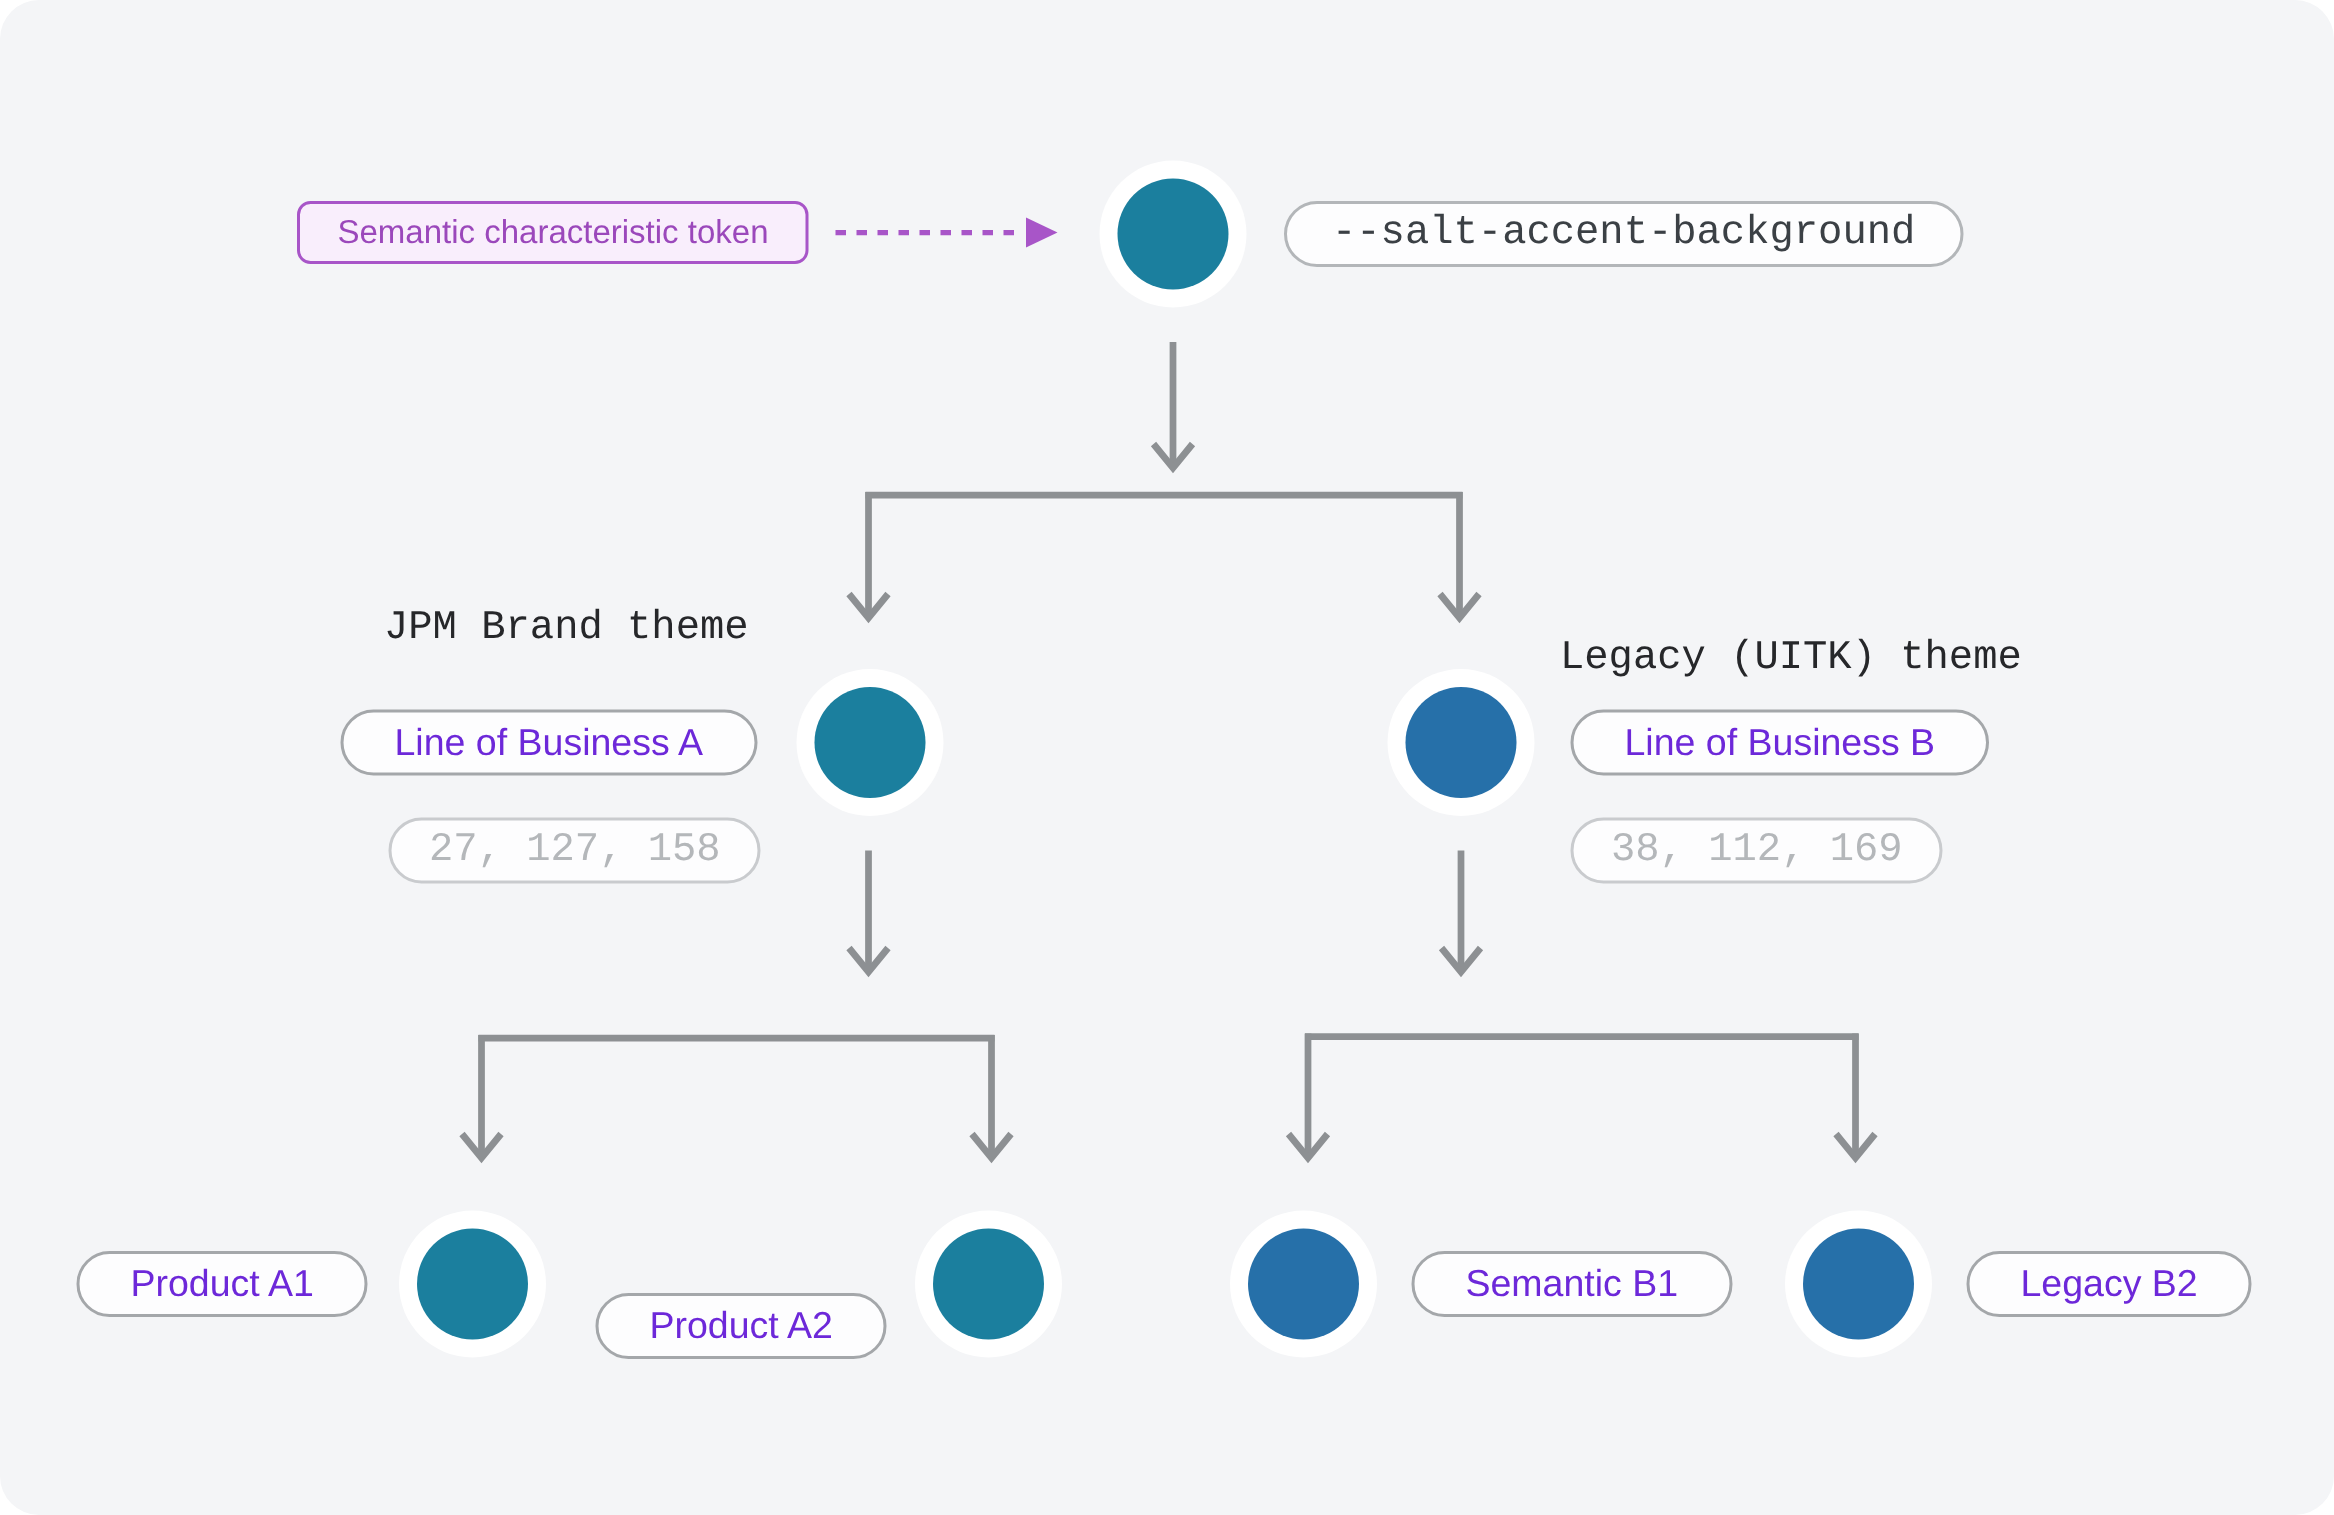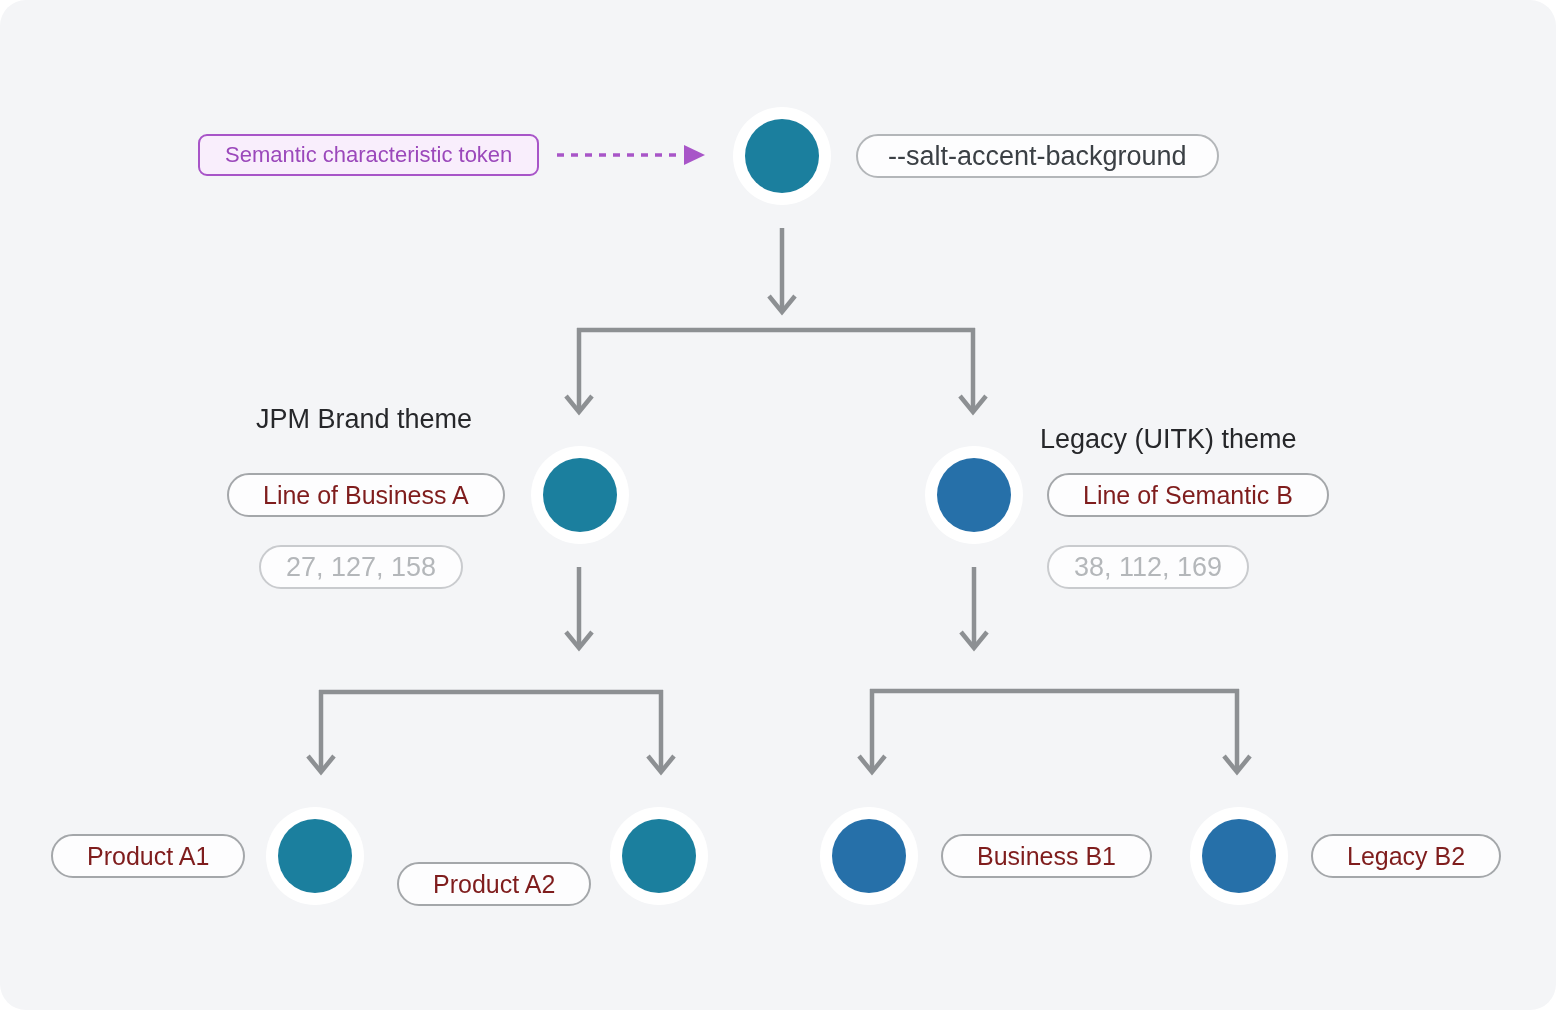--- a/index.html
+++ b/index.html
@@ -9,21 +9,21 @@
     font-family: "Liberation Sans", sans-serif;
   }
   .canvas {
     position: relative;
     width: 1556px;
     height: 1010px;
     background: #f4f5f7;
     border-radius: 26px;
     overflow: hidden;
   }
-  .mono { font-family: Liberation Sans, sans-serif; }
+  .mono { font-family: Liberation Mono, monospace; }
 
   svg.connectors {
     position: absolute;
     left: 0; top: 0;
     width: 1556px; height: 1010px;
     pointer-events: none;
   }
 
   
   .node {
@@ -43,21 +43,21 @@
   
   .pill {
     position: absolute;
     height: 44px;
     display: inline-flex;
     align-items: center;
     padding: 12px 34px;
     border: 2px solid #a4a7aa;
     border-radius: 23px;
     background: #fdfdfe;
-    color: #7f1d1d;
+    color: #6d28d9;
     font-size: 25px;
     white-space: nowrap;
     box-sizing: border-box;
   }
   .pill.code {
     padding: 0 30px;
     border-color: #b3b6b9;
     color: #3b4045;
     font-size: 27px;
   }
@@ -144,36 +144,36 @@
   <div class="pill" style="left:227px;top:473px">Line of Business A</div>
   <div class="node" style="left:531px;top:446px">
     <div class="dot" style="background: rgb(27, 127, 158);"></div>
   </div>
   <div class="pill rgb mono" style="left:259px;top:545px">27, 127, 158</div>
 
   <div class="theme-title mono" style="left:1040px;top:424px">Legacy (UITK) theme</div>
   <div class="node" style="left:925px;top:446px">
     <div class="dot" style="background: rgb(38, 112, 169);"></div>
   </div>
-  <div class="pill" style="left:1047px;top:473px">Line of Semantic B</div>
+  <div class="pill" style="left:1047px;top:473px">Line of Business B</div>
   <div class="pill rgb mono" style="left:1047px;top:545px">38, 112, 169</div>
 
   <div class="pill" style="left:51px;top:834px">Product A1</div>
   <div class="node" style="left:266px;top:807px">
     <div class="dot" style="background: rgb(27, 127, 158);"></div>
   </div>
 
   <div class="pill" style="left:397px;top:862px">Product A2</div>
   <div class="node" style="left:610px;top:807px">
     <div class="dot" style="background: rgb(27, 127, 158);"></div>
   </div>
 
   <div class="node" style="left:820px;top:807px">
     <div class="dot" style="background: rgb(38, 112, 169);"></div>
   </div>
-  <div class="pill" style="left:941px;top:834px">Business B1</div>
+  <div class="pill" style="left:941px;top:834px">Semantic B1</div>
 
   <div class="node" style="left:1190px;top:807px">
     <div class="dot" style="background: rgb(38, 112, 169);"></div>
   </div>
   <div class="pill" style="left:1311px;top:834px">Legacy B2</div>
 
 </div>
 
 </body></html>

